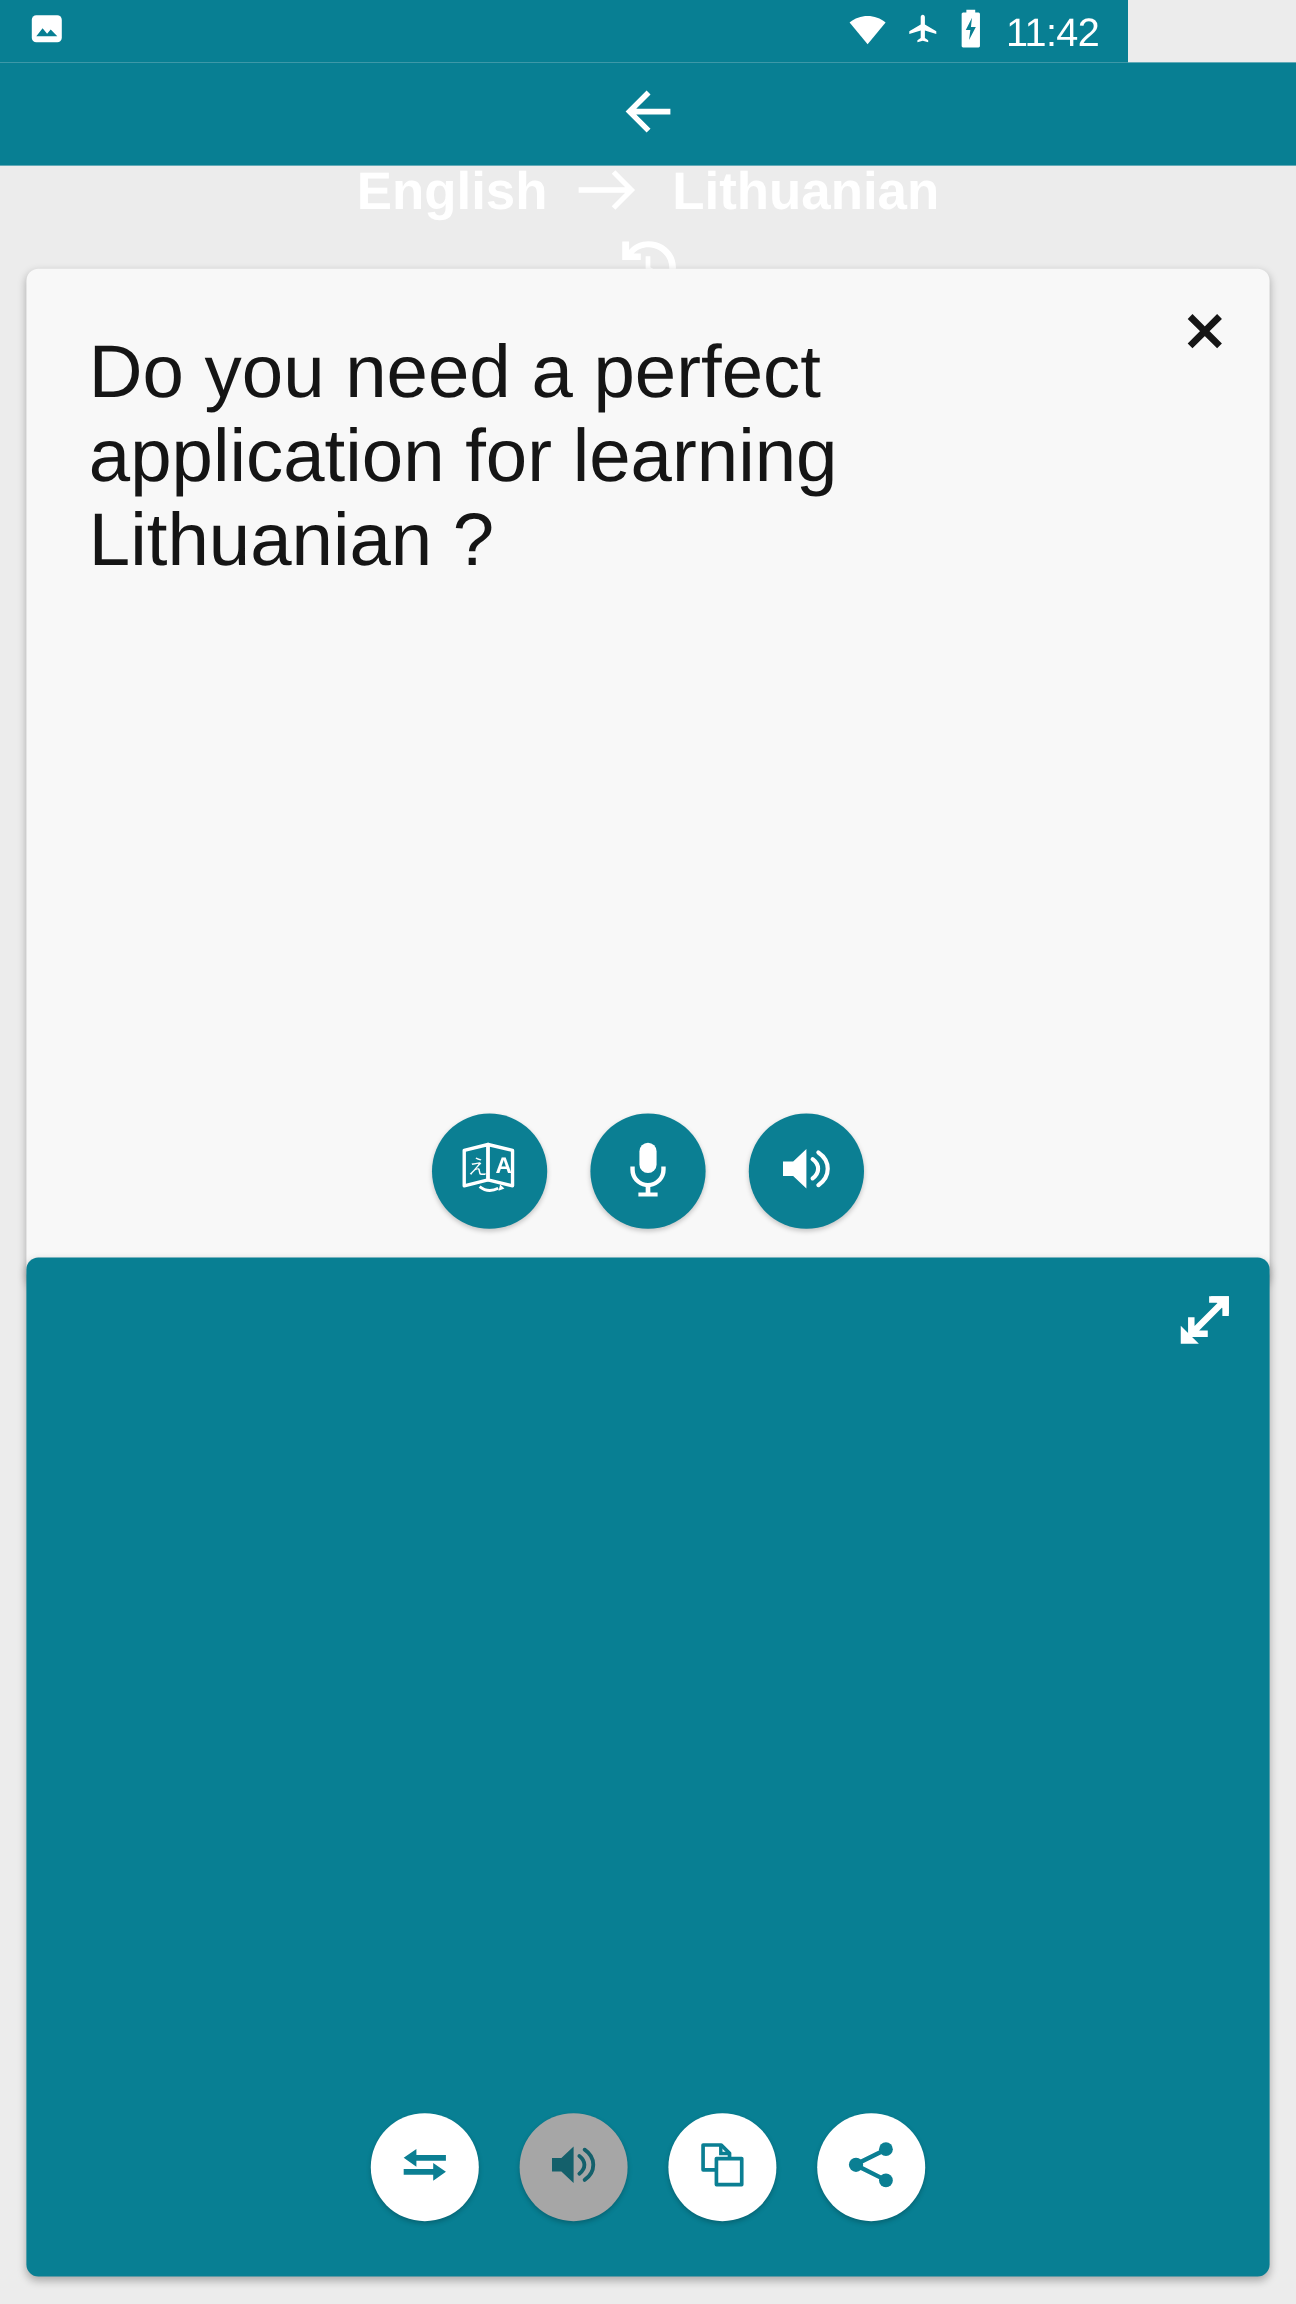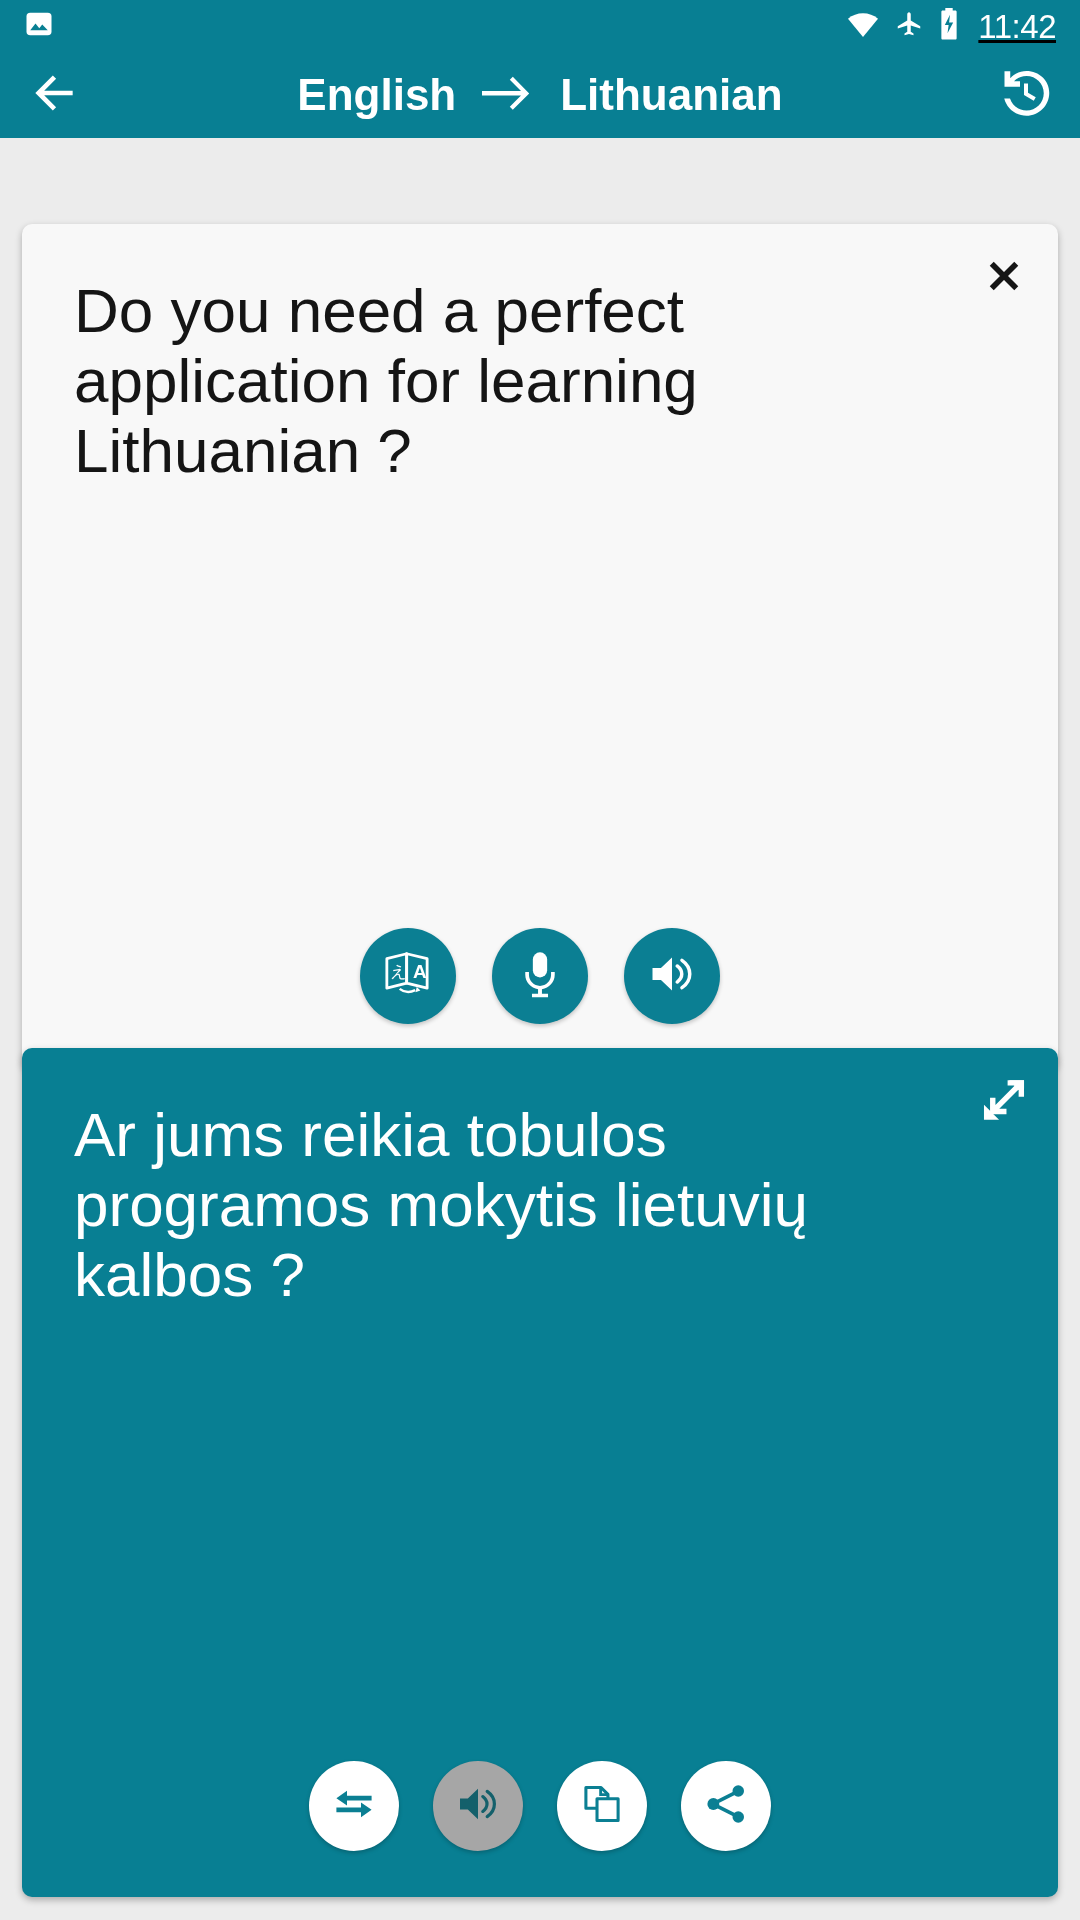--- a/index.html
+++ b/index.html
@@ -6,39 +6,38 @@
   html, body {
     width:1080px; height:1920px;
     background:#eeeeee;
     font-family:"Liberation Sans", sans-serif;
     overflow:hidden;
   }
   #app { position:relative; width:1080px; height:1920px; background:#ececec; }
 
   
   .statusbar {
-    position:absolute; top:0; left:0; width:1080px; height:52px;
+    position:absolute; top:0; left:0; width:940px; height:52px;
     background:#087f93;
     display:flex; align-items:center; justify-content:space-between;
     padding:0 24px;
-    text-decoration:underline;
   }
   .sb-left { display:flex; align-items:center; gap:10px; }
   .sb-right { display:flex; align-items:center; gap:14px; }
   .sb-time {
     color:#ffffff; font-size:33px; font-weight:400;
     letter-spacing:-0.5px; line-height:1; padding-left:4px;
   }
   .sb-icon { display:block; }
 
   
   .appbar {
     position:absolute; top:52px; left:0; width:1080px; height:86px;
     background:#087f93;
-    display:flex; align-items:center;
+    display:flex; align-items:center;flex-direction:column;
   }
   .appbar-btn {
     width:108px; height:86px;
     display:flex; align-items:center; justify-content:center;
     flex:0 0 auto;
   }
   .appbar-title {
     flex:1 1 auto; display:flex; align-items:center; justify-content:center;
     gap:26px;
     color:#ffffff; font-size:44px; font-weight:700;
@@ -206,21 +205,20 @@
             <path d="M14.4 8.3c1.3 1 2.1 2.3 2.1 3.7s-.8 2.7-2.1 3.7" fill="none" stroke="#ffffff" stroke-width="1.6" stroke-linecap="round"></path>
             <path d="M16.6 5.7c2.2 1.5 3.6 3.8 3.6 6.3s-1.4 4.8-3.6 6.3" fill="none" stroke="#ffffff" stroke-width="1.6" stroke-linecap="round"></path>
           </svg>
         </span>
       </div>
 
     </div>
   </div>
 
   <div class="card card-target">
-    <div class="card-text">Ar jums reikia tobulos programos mokytis lietuvių kalbos ?</div>
 
     <div class="corner-btn">
       <span>
         <svg width="54" height="54" viewBox="0 0 24 24">
           <path d="M13.6 3.2h7.3v7.3h-2.4V7.3l-8.6 8.6h3.2v2.4H5.8V11h2.4v3.2l8.6-8.6h-3.2z" fill="#ffffff"></path>
           <path d="M14.2 3.2h6.7v6.7l-2.6-2.6-1.5-1.5z" fill="#ffffff"></path>
           <path d="M9.8 20.8H3.1v-6.7l2.6 2.6 1.5 1.5z" fill="#ffffff"></path>
         </svg>
       </span>
     </div>

